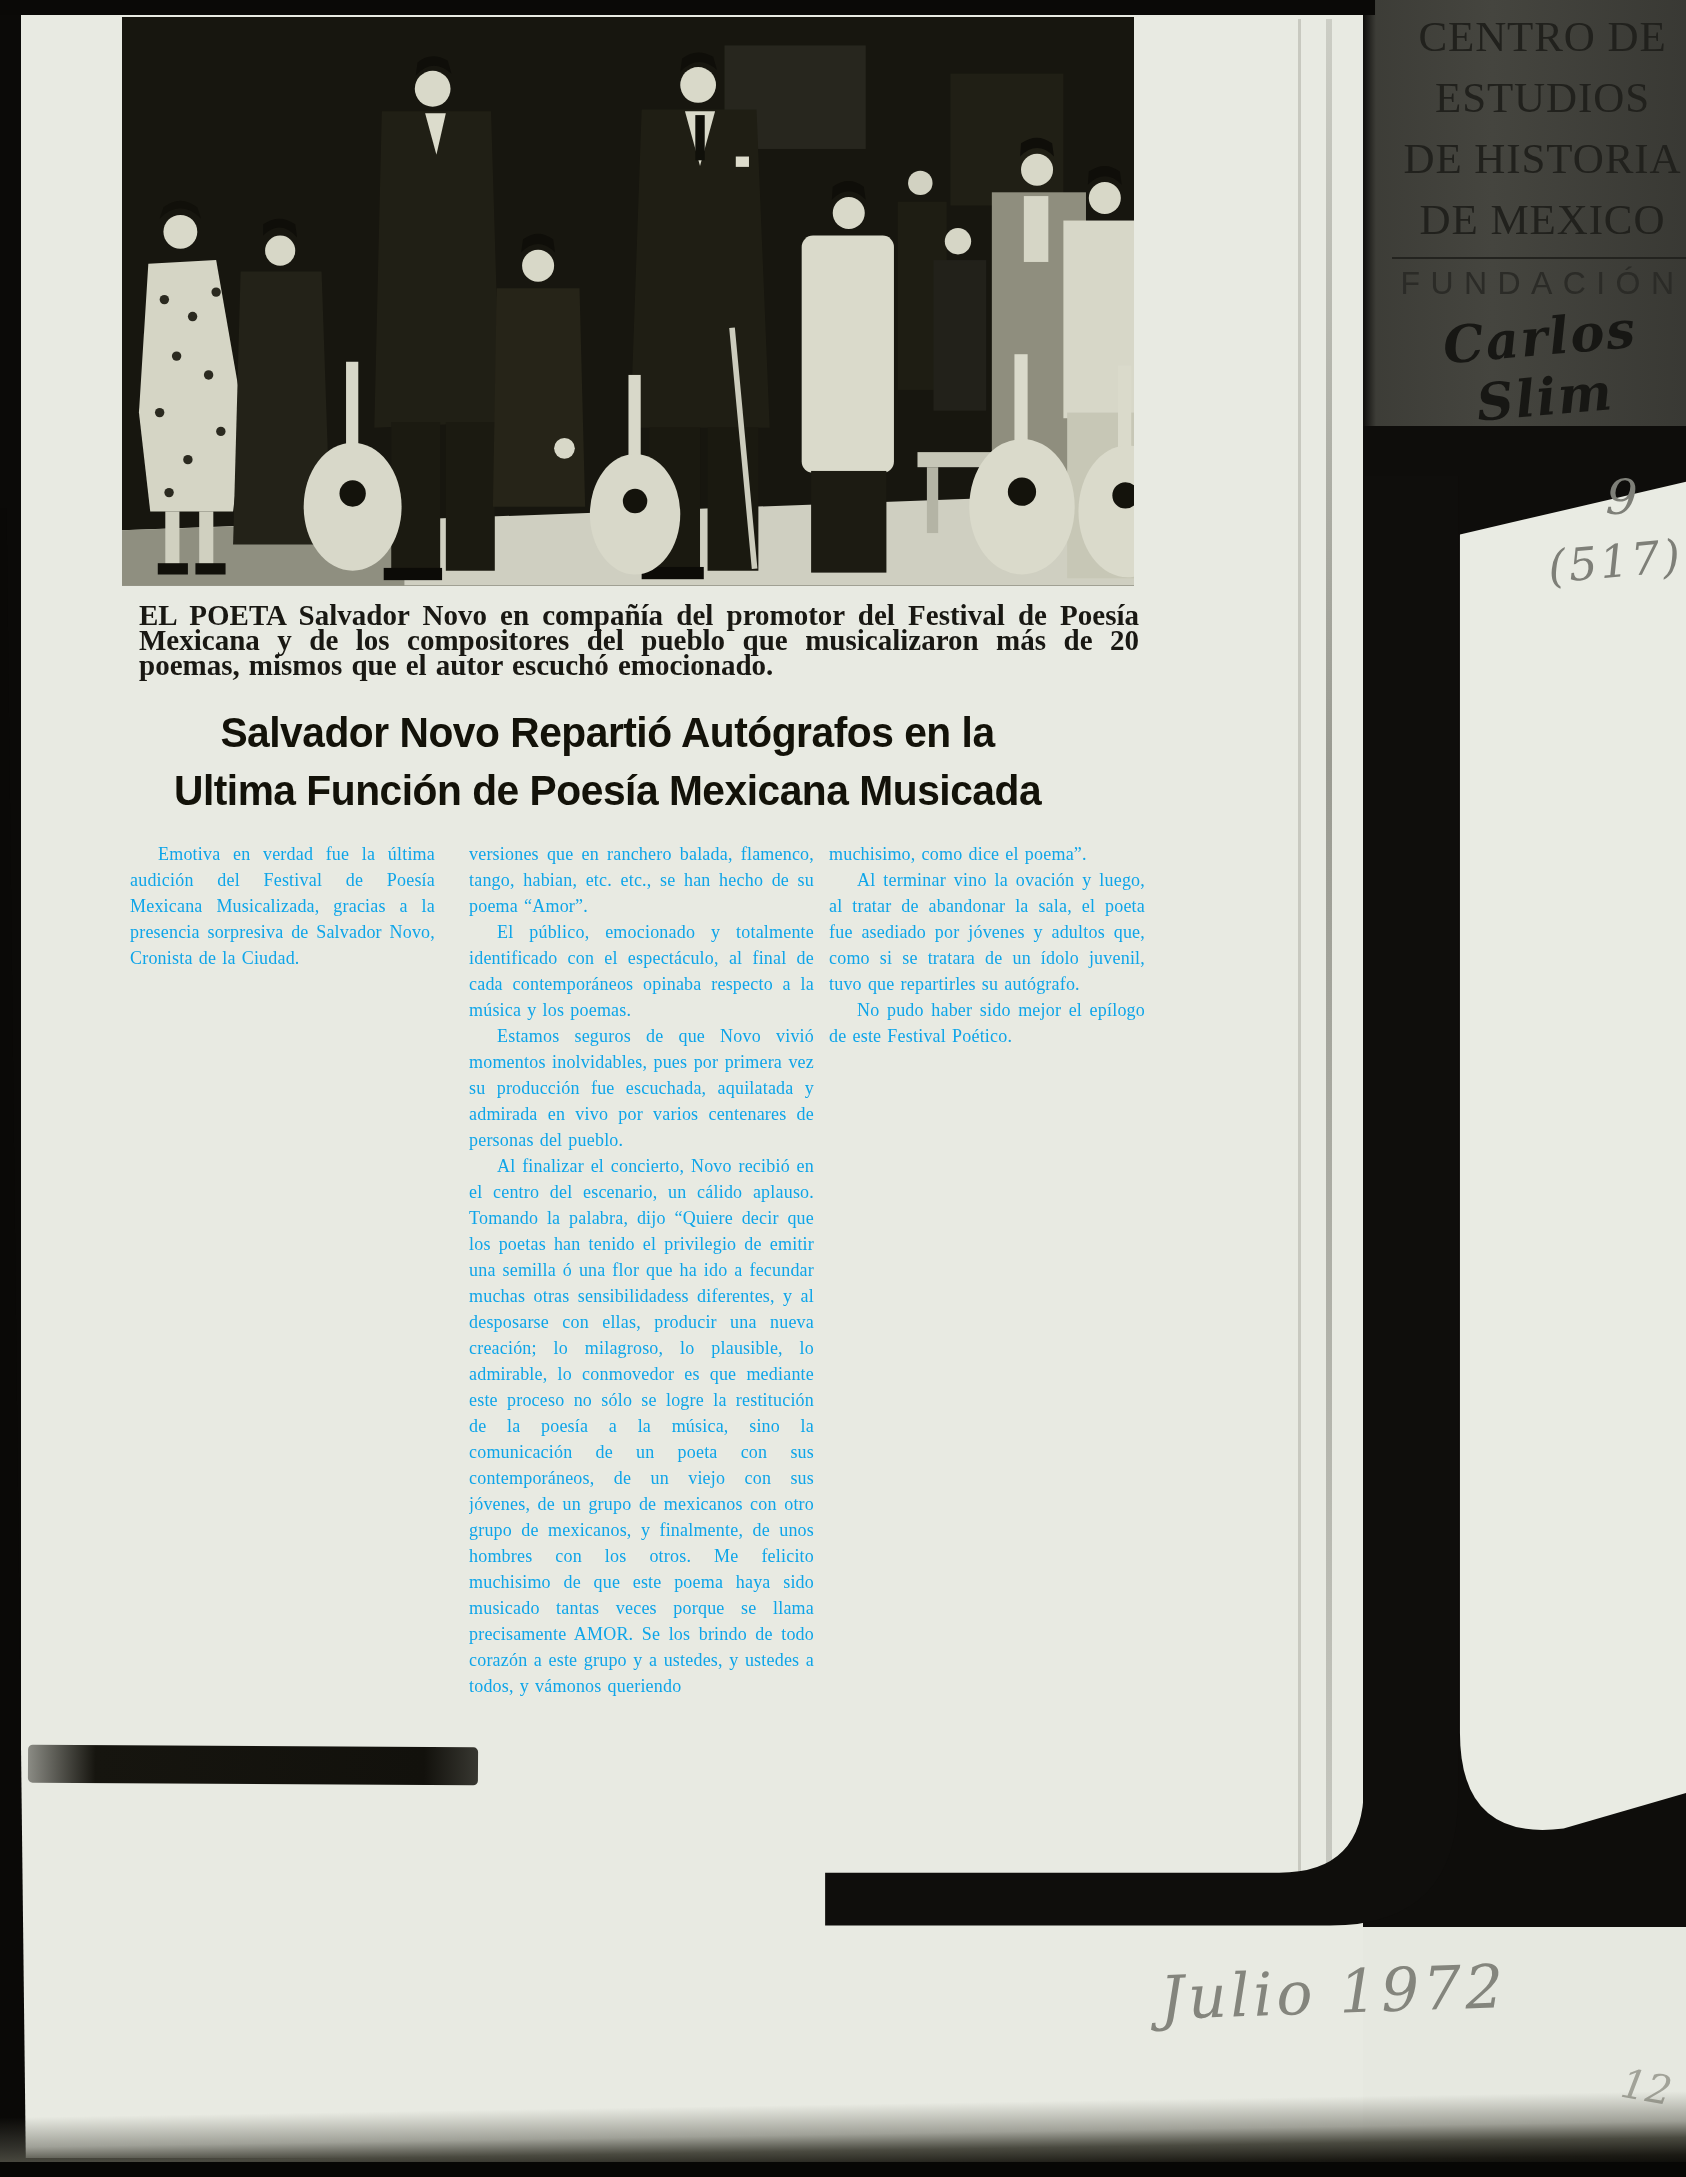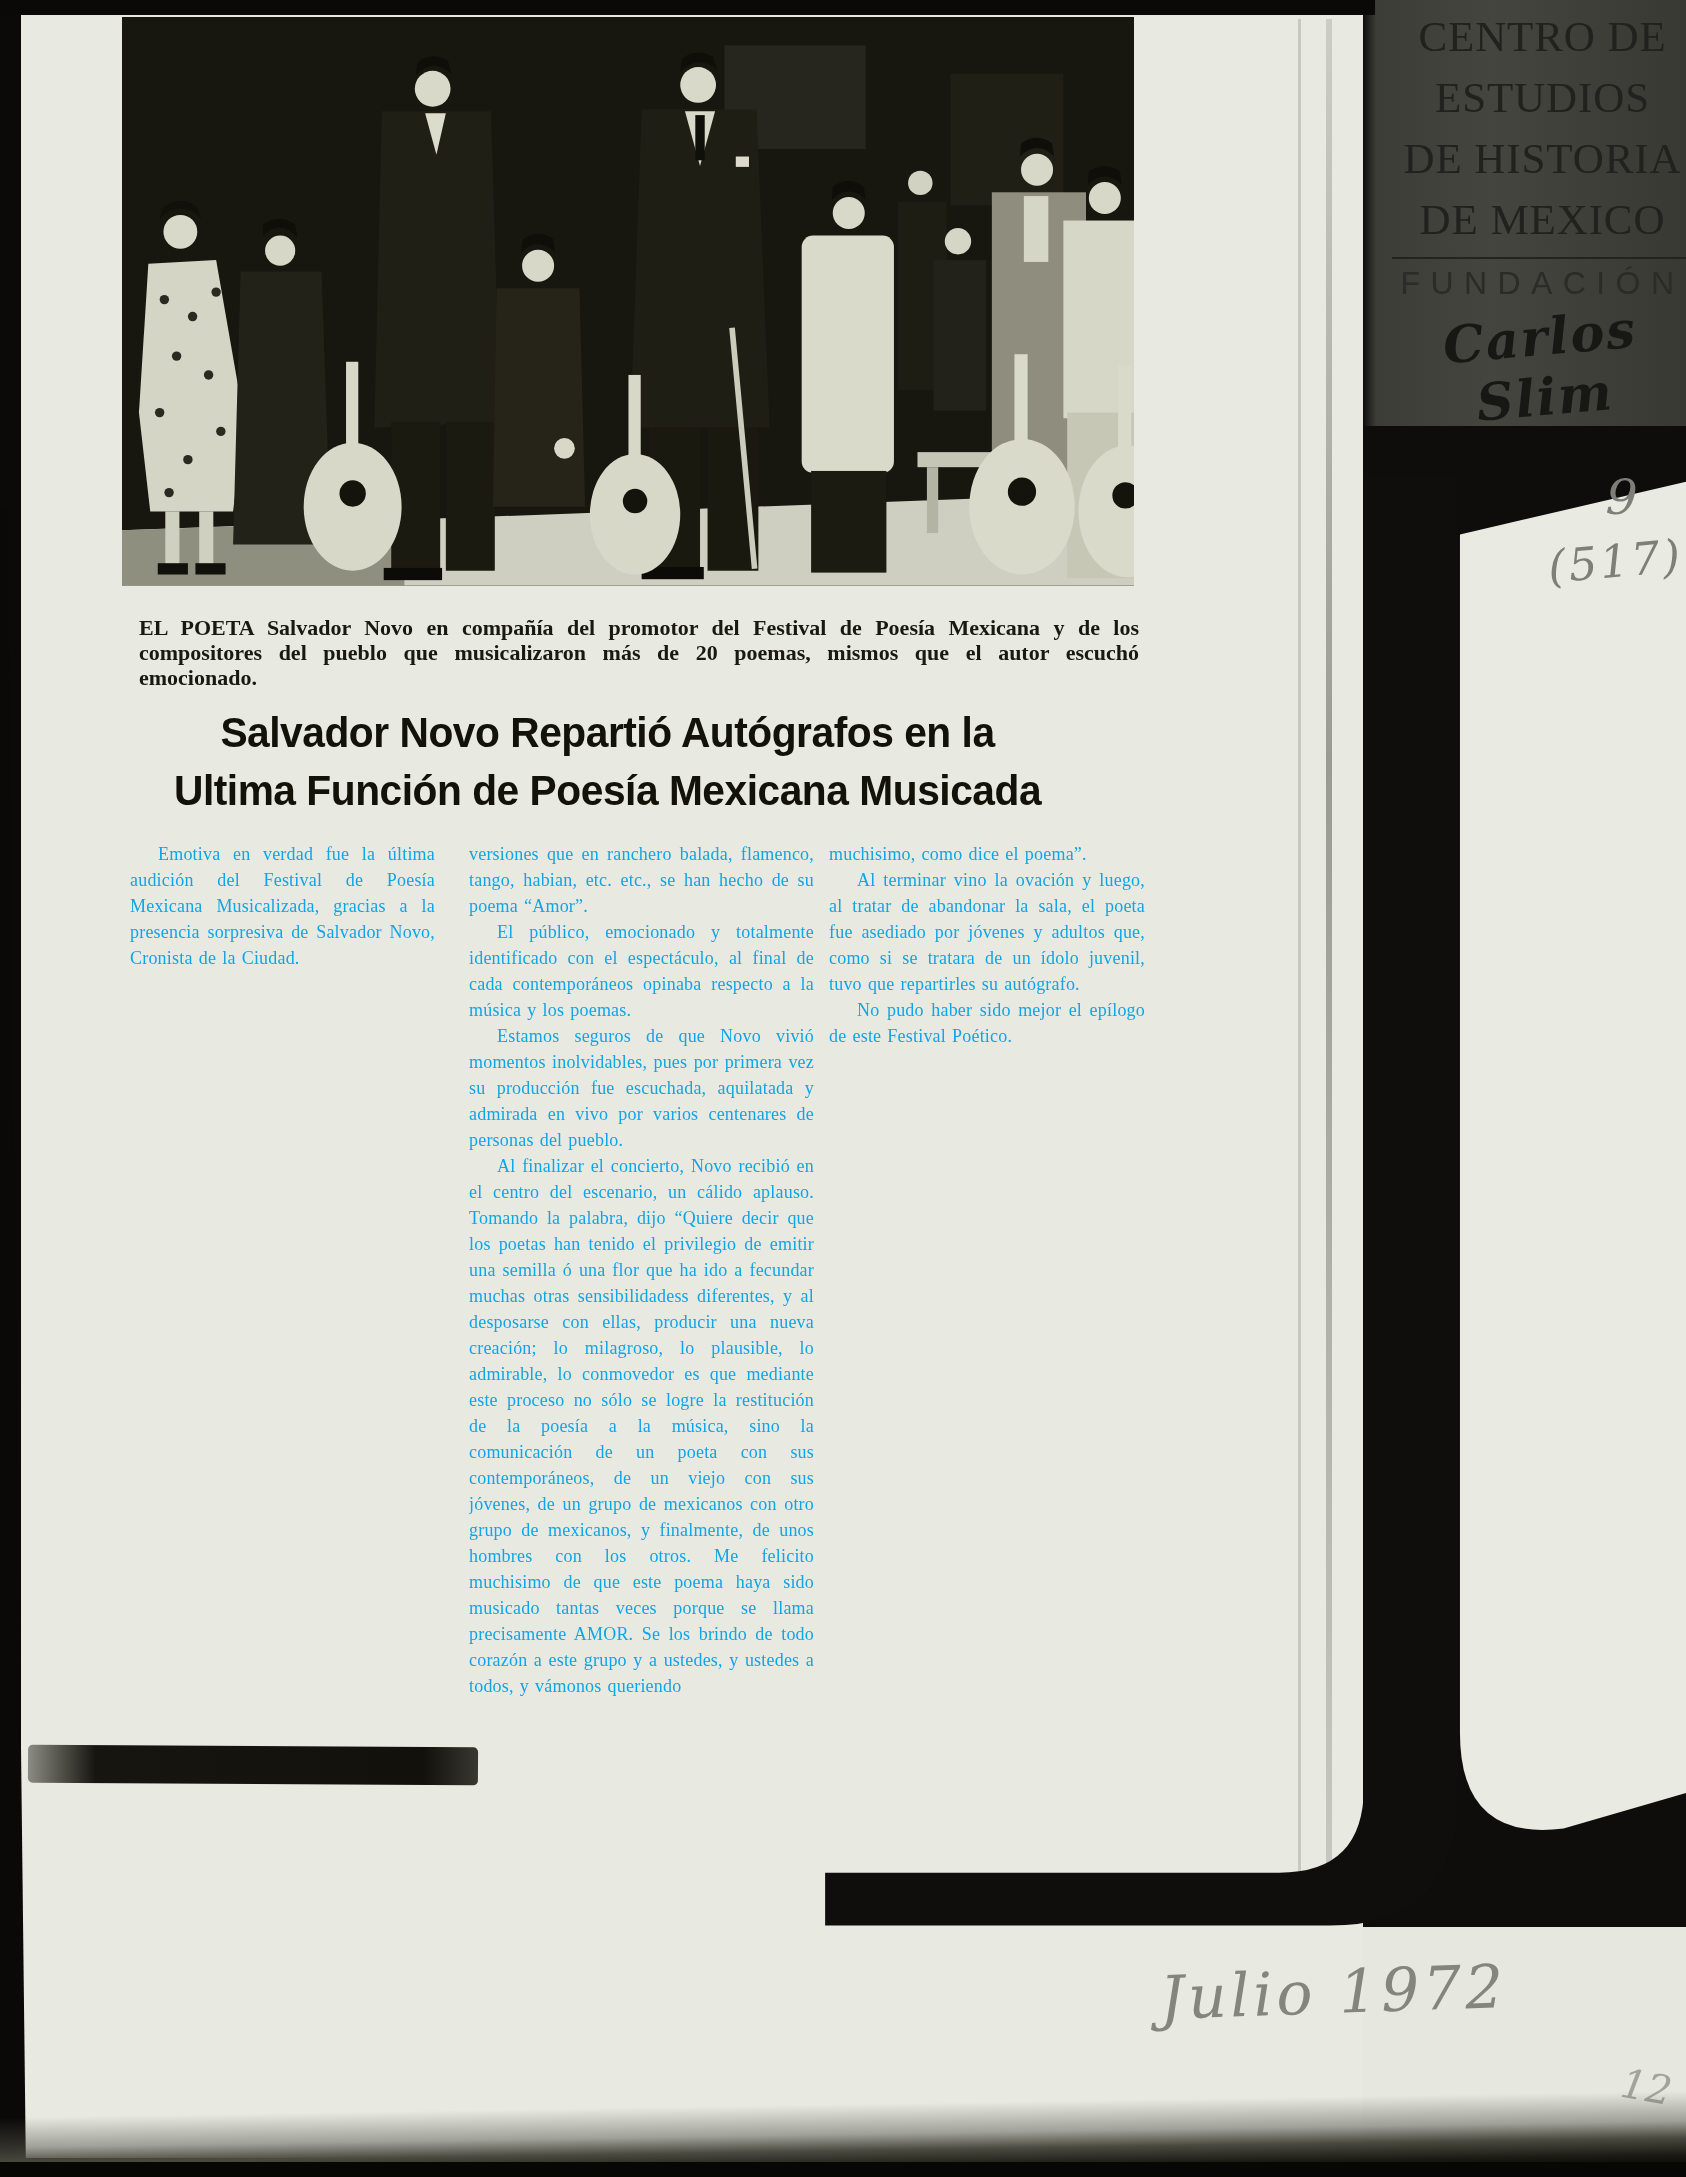--- a/index.html
+++ b/index.html
@@ -17,22 +17,22 @@
             background:linear-gradient(180deg,rgba(120,120,110,.25),rgba(90,90,80,.55) 40%,rgba(120,120,112,.3));}
   .clip-bottom-streak{left:28px;top:1746px;width:450px;height:38px;border-radius:4.7px;
             transform:rotate(.35deg);
             background:linear-gradient(90deg,rgba(25,24,18,.45),#16150f 15%,#12110c 88%,rgba(25,24,18,.85));}
 
   
   .photo{left:122px;top:17px;width:1012px;height:569px;background:#191812;}
   .photo svg{display:block;}
 
   
-  .caption{left:139px;top:603px;width:1000px;font-weight:bold;font-size:22px;line-height:25px;
-           color:#191813;text-align:justify;word-spacing:1.9px;margin-top:12px;}
+  .caption{left:139px;top:603px;width:1000px;font-weight:bold;font-size:29px;line-height:25px;
+           color:#191813;text-align:justify;word-spacing:1.9px;}
   .headline{left:113px;top:704px;width:989px;text-align:center;color:#131209;
             font-family:"Liberation Sans", sans-serif;font-weight:bold;font-size:42px;line-height:58px;
             letter-spacing:-0.5px;white-space:nowrap;transform:scaleX(.97);}
   .col{color:#0ea5e9;font-size:18px;line-height:26px;text-align:justify;
        letter-spacing:0.2px;word-spacing:1.4px;overflow:hidden;}
   .col p{margin:0;text-indent:28px;}
   .col p.cont{text-indent:0;}
   .col-1{left:130px;top:841px;width:305px;height:358px;}
   .col-2{left:469px;top:841px;width:345px;height:1318px;}
   .col-3{left:829px;top:841px;width:316px;height:358px;}

